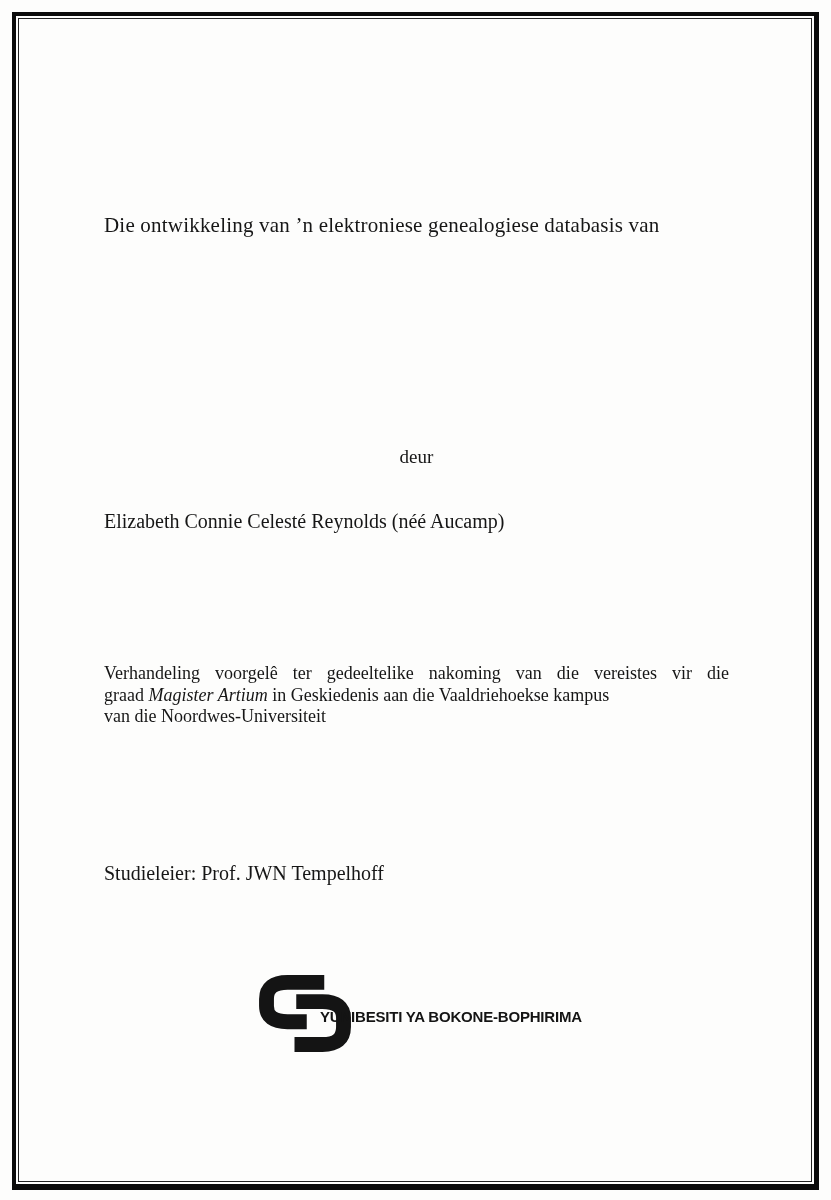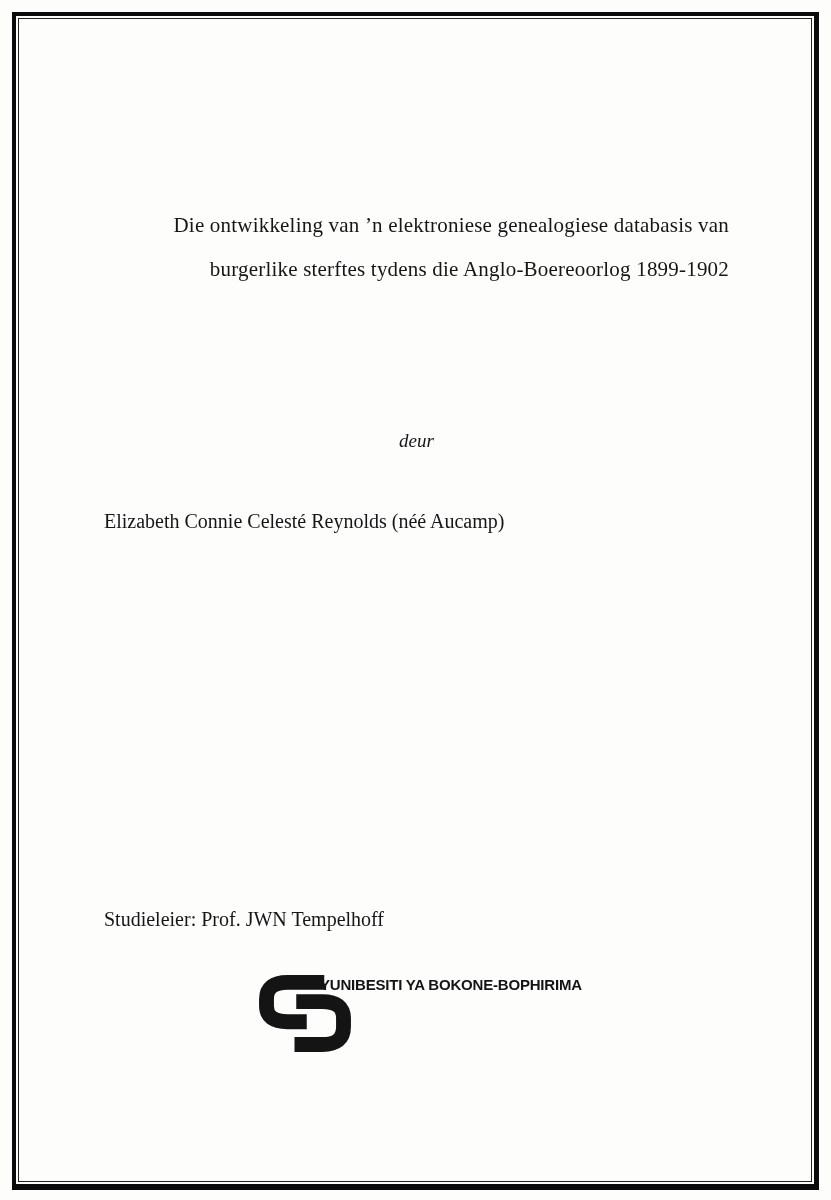--- a/index.html
+++ b/index.html
@@ -23,50 +23,50 @@
   }
   .frame-inner {
     position:absolute; left:2px; top:2px; right:2px; bottom:2px;
     border:1px solid #242424;
   }
   .content { position:absolute; left:0; top:0; width:831px; height:1200px; }
 
   .title {
     position:absolute; left:104px; width:625px; top:203px;
     margin:0; font-weight:normal;
-    font-size:21px; line-height:44px; text-align:right;
+    font-size:21px; line-height:44px; text-align:left;
     letter-spacing:0.2px;
   }
   .title span { display:block; }
 
   .byline {
-    position:absolute; left:104px; width:625px; top:430px;
-    font-size:19px; text-align:center;font-style:italic;
+    position:absolute; left:104px; width:625px; top:446px;
+    font-size:19px; text-align:center;
   }
   .author {
     position:absolute; left:104px; width:625px; top:510px;
     font-size:20px; text-align:left;
   }
 
   .statement {
     position:absolute; left:104px; width:625px; top:663px;
     font-size:18px; line-height:21.5px;
   }
   .statement .jline { text-align:justify; text-align-last:justify; }
   .statement .ital { font-style:italic; }
 
   .supervisor-block {
-    position:absolute; left:104px; top:906px;
+    position:absolute; left:104px; top:860px;
     font-size:20px; line-height:27px;
   }
   .date-glyph { font-weight:bold; letter-spacing:-1px; }
 
   .logo {
     position:absolute; left:256px; top:969px;
-    display:flex; align-items:flex-start;
+    display:flex; align-items:center;
   }
   .logo-mark { flex:0 0 auto; display:block; }
   .logo-text {
     margin-left:-34px; margin-top:7px;
     font-family:"Liberation Sans", sans-serif;
     font-weight:bold;
     font-size:15px; line-height:17px;
     letter-spacing:-0.2px;
     text-align:right;
     color:#141414;
@@ -78,27 +78,31 @@
 
 <div class="page">
   <div class="frame-outer">
     <div class="frame-inner"></div>
   </div>
 
   <div class="content">
 
     <h1 class="title">
       <span>Die ontwikkeling van ’n elektroniese genealogiese databasis van</span>
-      <span>burgerlike sterftes tydens die Anglo-Boereoorlog 1899-1902</span>
     </h1>
 
     <div class="byline">deur</div>
 
     <div class="author">Elizabeth Connie Celesté Reynolds (néé Aucamp)</div>
 
+    <div class="statement">
+      <div class="jline">Verhandeling voorgelê ter gedeeltelike nakoming van die vereistes vir die</div>
+      <div><span>graad </span><span class="ital">Magister Artium</span><span> in Geskiedenis aan die Vaaldriehoekse kampus</span></div>
+      <div>van die Noordwes-Universiteit</div>
+    </div>
 
     <div class="supervisor-block">
       <div>Studieleier: Prof. JWN Tempelhoff</div>
     </div>
 
     <div class="logo">
       <svg class="logo-mark" viewBox="0 0 112 100" width="98" height="88" xmlns="http://www.w3.org/2000/svg">
         <path d="M 78 15 H 36 Q 12 15 12 34 V 42 Q 12 60 36 60 H 58" fill="none" stroke="#141414" stroke-width="17"></path>
         <path d="M 46 37 H 76 Q 100 37 100 56 V 66 Q 100 86 76 86 H 44" fill="none" stroke="#141414" stroke-width="17"></path>
       </svg>

